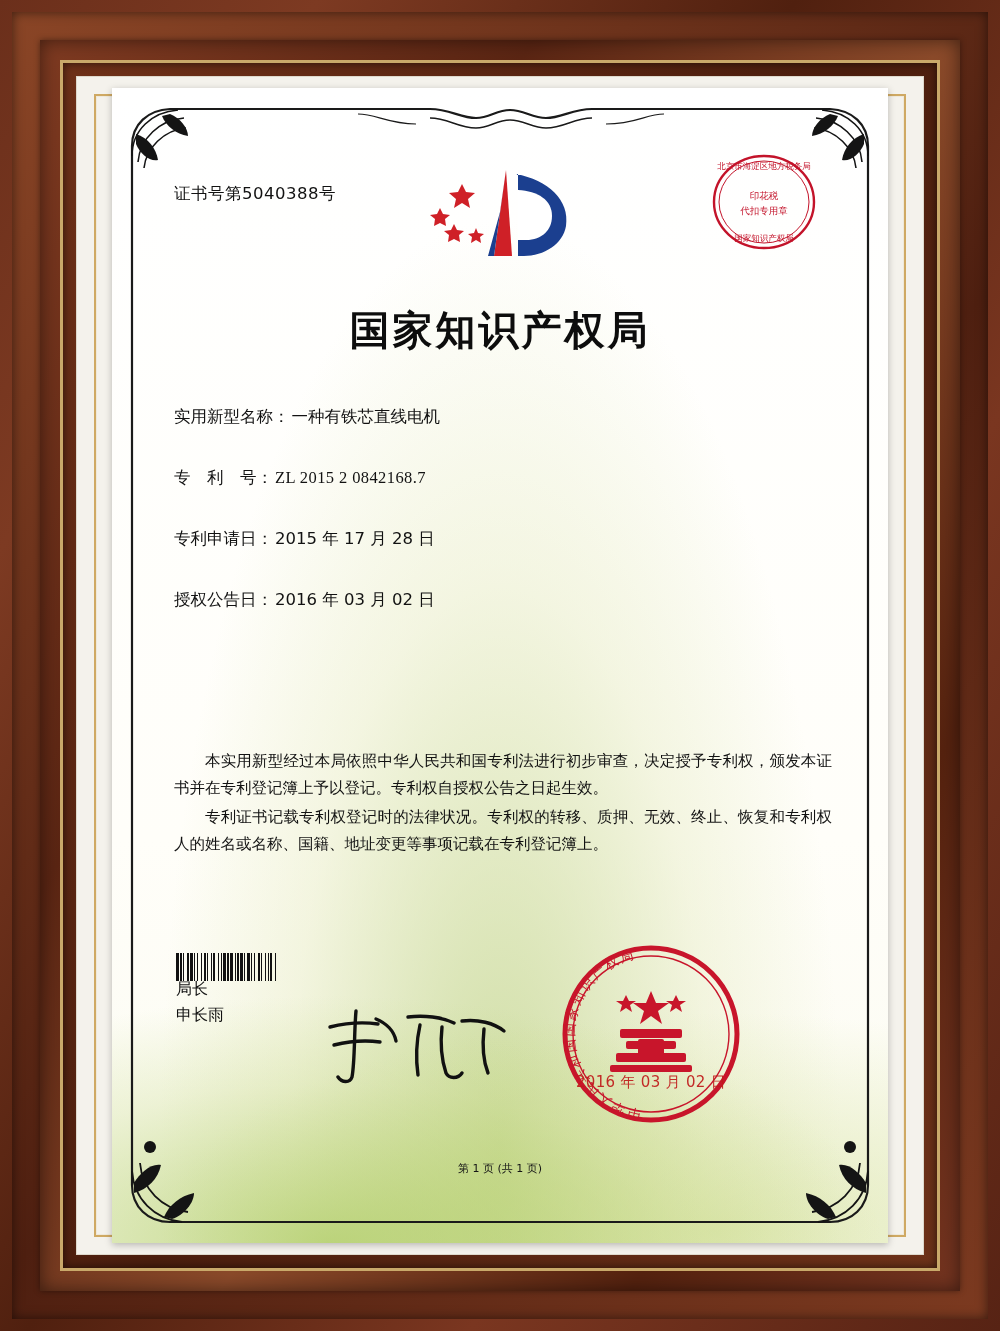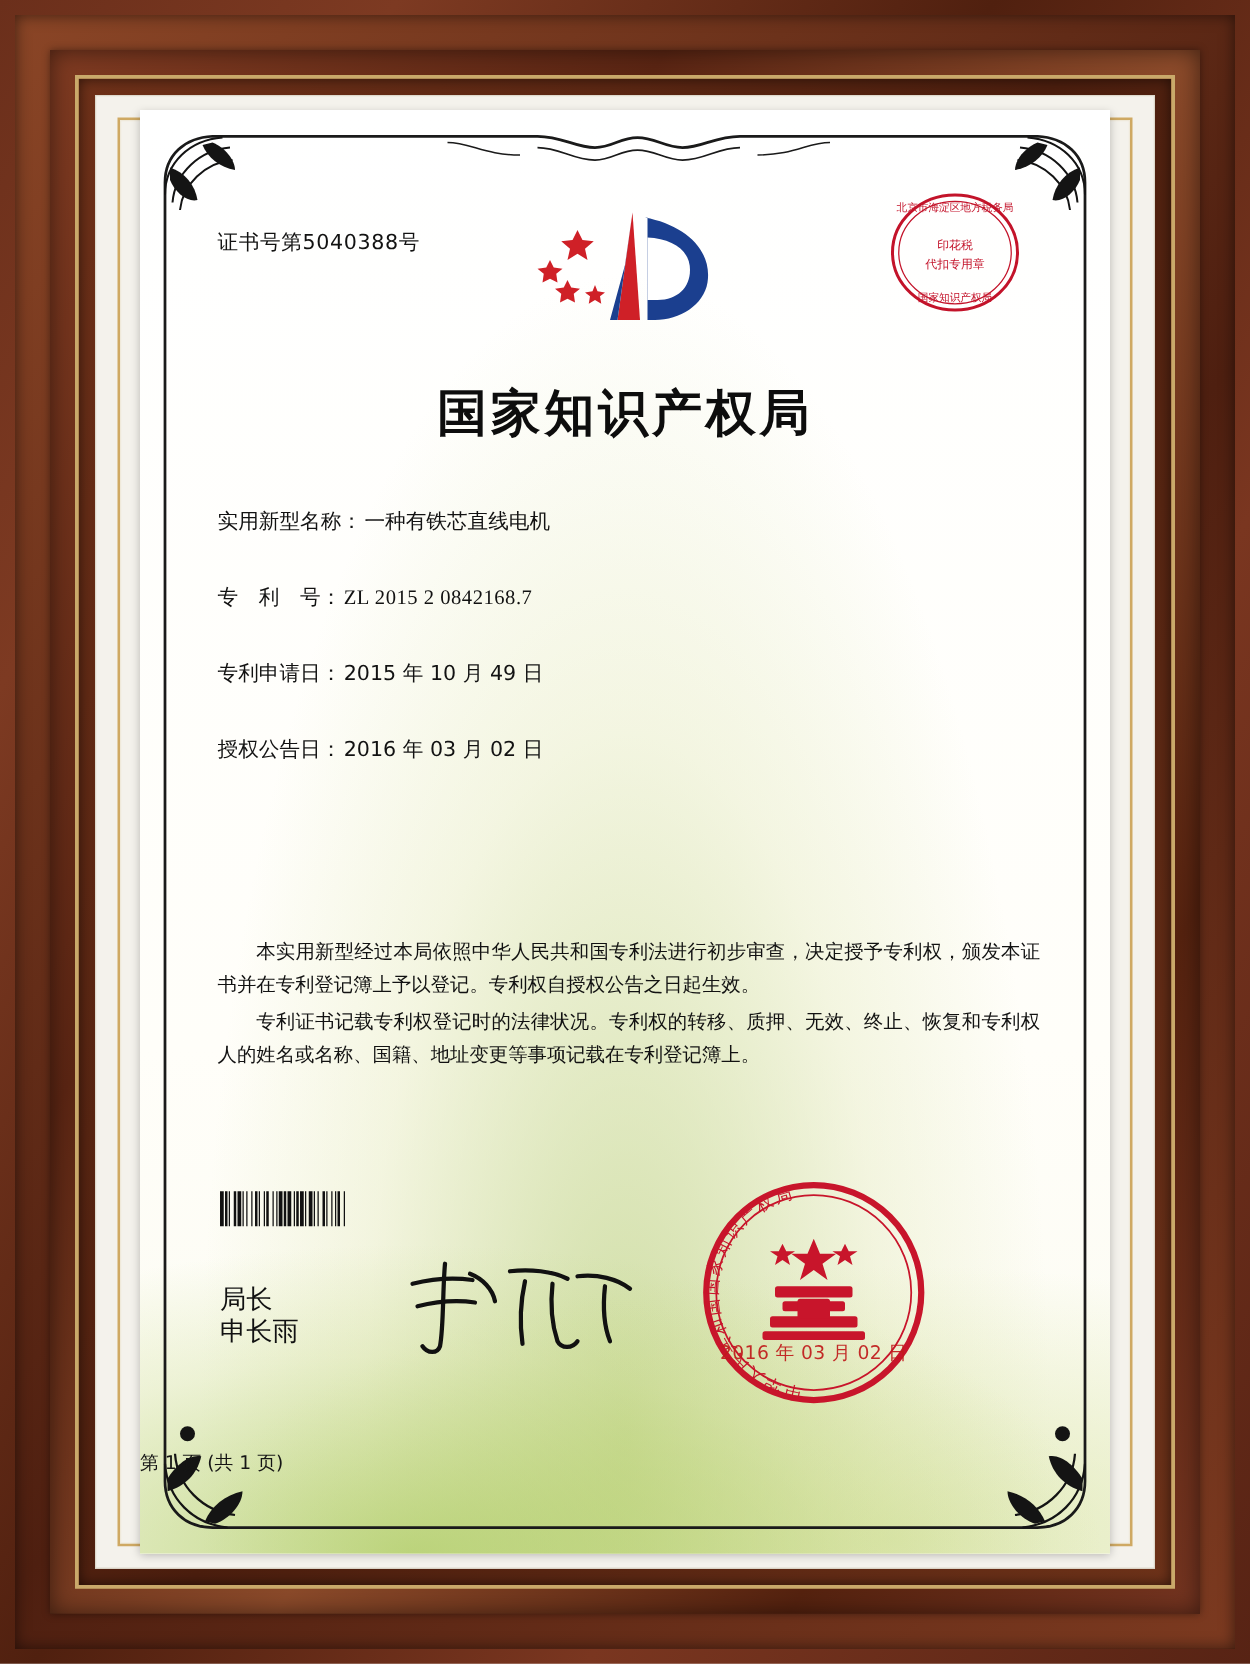--- a/index.html
+++ b/index.html
@@ -164,22 +164,22 @@
     align-items: stretch;
   }
   .barcode i {
     display: block;
     background: #111;
     height: 100%;
   }
 
   .signature-block {
     position: absolute;
-    left: 64px; top: 938px;
-    font-size: 21px;
+    left: 64px; top: 888px;
+    font-size: 16px;
     color: #111;
     line-height: 26px;
   }
   .sign-script {
     position: absolute;
     left: 200px; top: 915px;
     width: 210px; height: 86px;
   }
 
   .big-seal {
@@ -194,21 +194,22 @@
     text-align: center;
     font-size: 15px;
     color: #c01a1a;
     opacity: .92;
     letter-spacing: .3px;
   }
 
   .page-footer {
     position: absolute;
     left: 0; right: 0; top: 1073px;
-    font-size: 15px;
+    text-align: center;
+    font-size: 11px;
     color: #151515;
   }
 
   .corner-orn {
     position: absolute;
     width: 96px; height: 96px;
     pointer-events: none;
   }
   .corner-tl { left: 16px; top: 16px; }
   .corner-tr { right: 16px; top: 16px; transform: scaleX(-1); }
@@ -302,21 +303,21 @@
         <div class="field-row">
           <span class="field-label">实用新型名称：</span>
           <span class="field-value">一种有铁芯直线电机</span>
         </div>
         <div class="field-row wide">
           <span class="field-label">专　利　号：</span>
           <span class="field-value">ZL 2015 2 0842168.7</span>
         </div>
         <div class="field-row">
           <span class="field-label">专利申请日：</span>
-          <span class="field-value">2015 年 10 月 49 日</span>
+          <span class="field-value">2015 年 17 月 28 日</span>
         </div>
         <div class="field-row">
           <span class="field-label">授权公告日：</span>
           <span class="field-value">2016 年 03 月 02 日</span>
         </div>
       </div>
 
       <div class="paragraphs">
         <p>本实用新型经过本局依照中华人民共和国专利法进行初步审查，决定授予专利权，颁发本证书并在专利登记簿上予以登记。专利权自授权公告之日起生效。</p>
         <p>专利证书记载专利权登记时的法律状况。专利权的转移、质押、无效、终止、恢复和专利权人的姓名或名称、国籍、地址变更等事项记载在专利登记簿上。</p>

